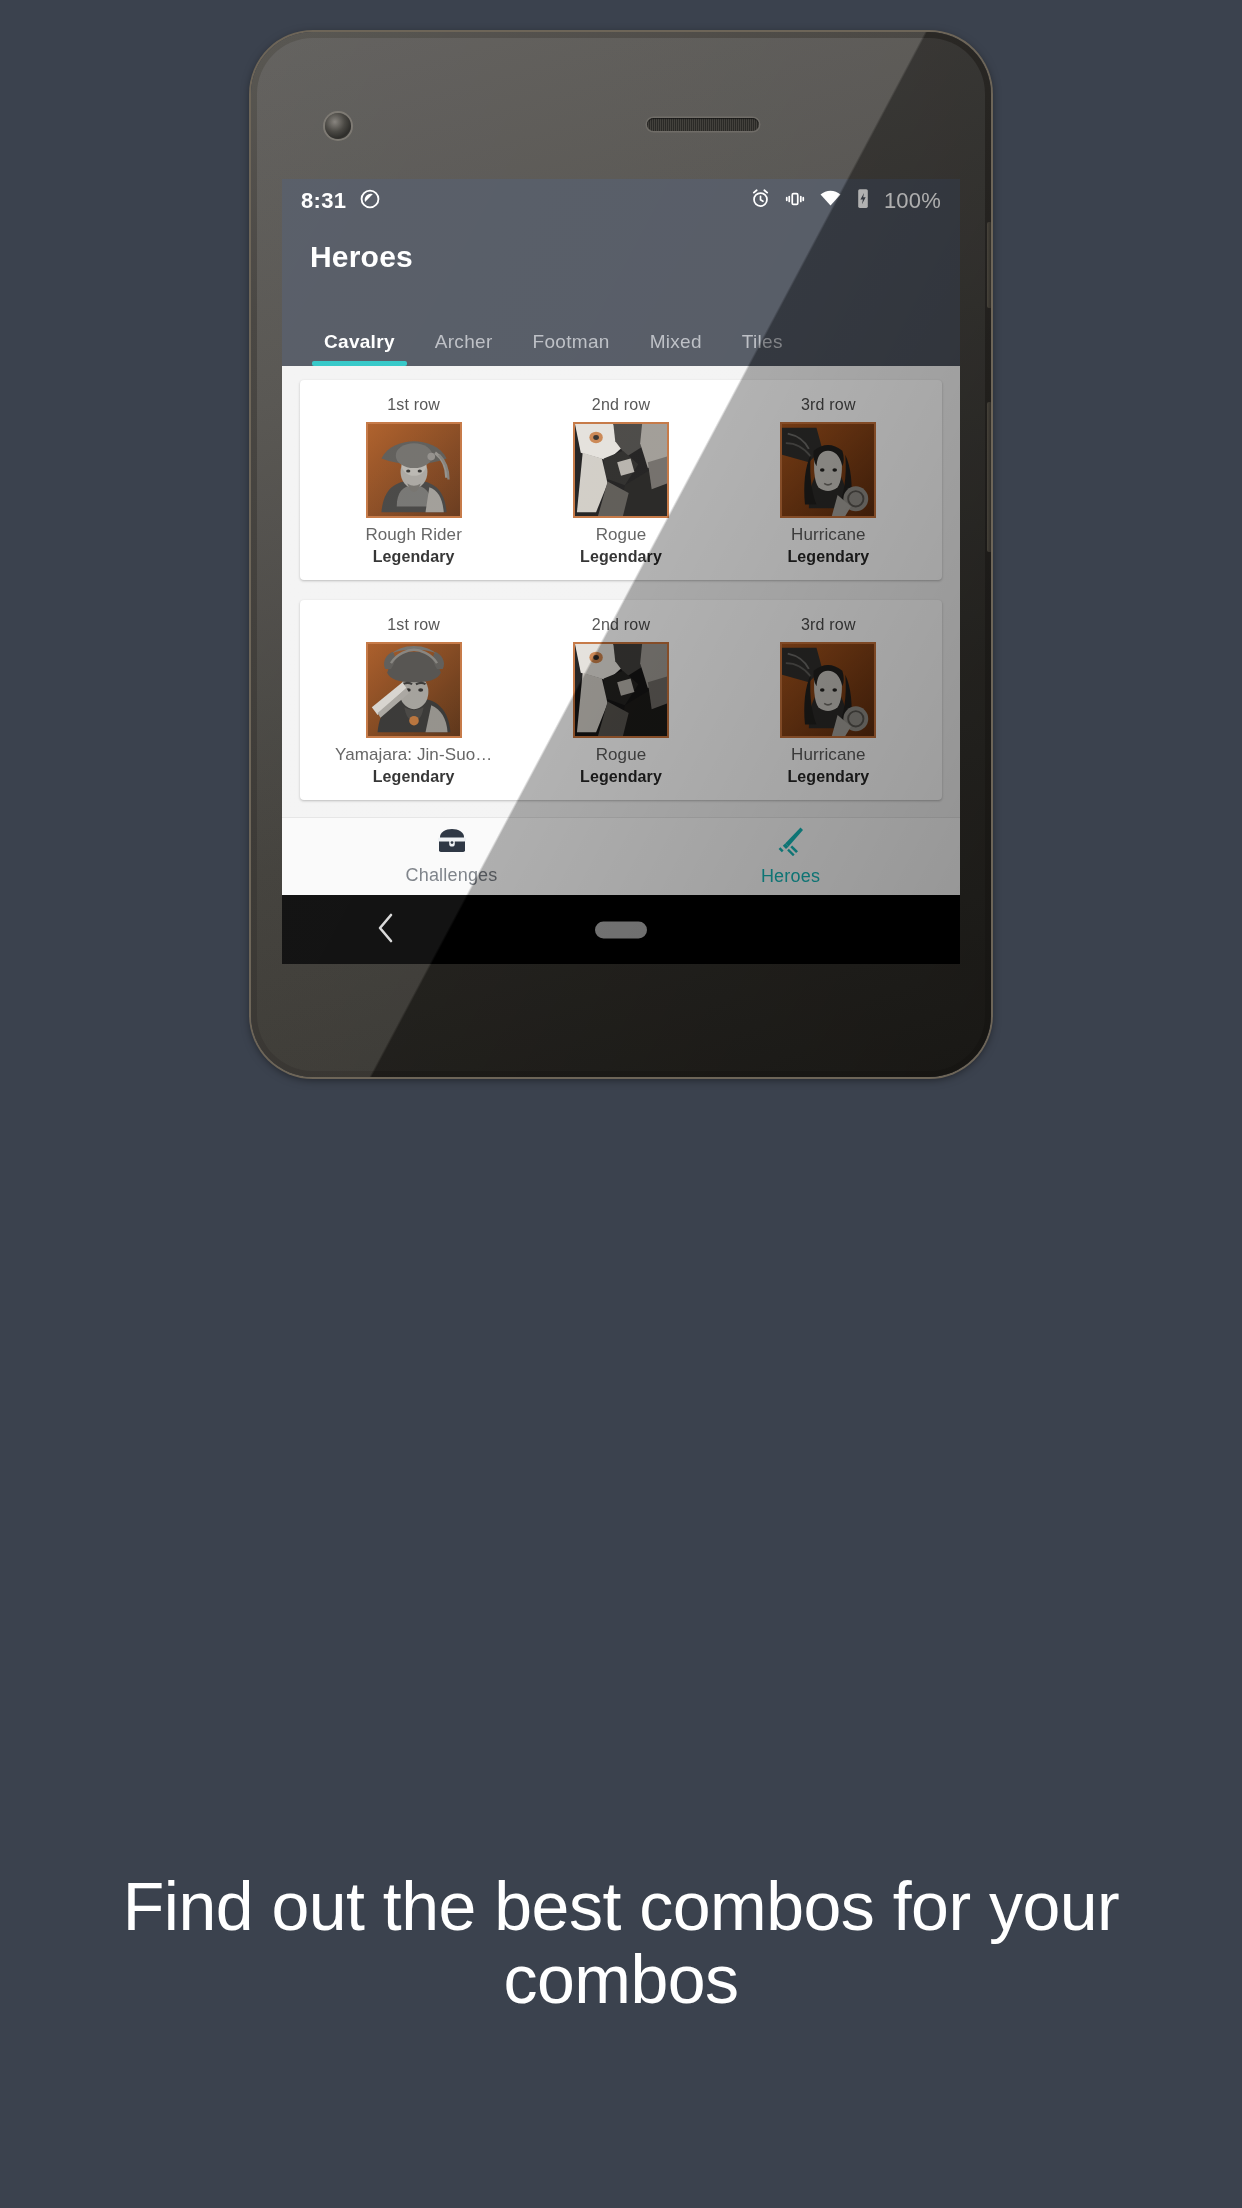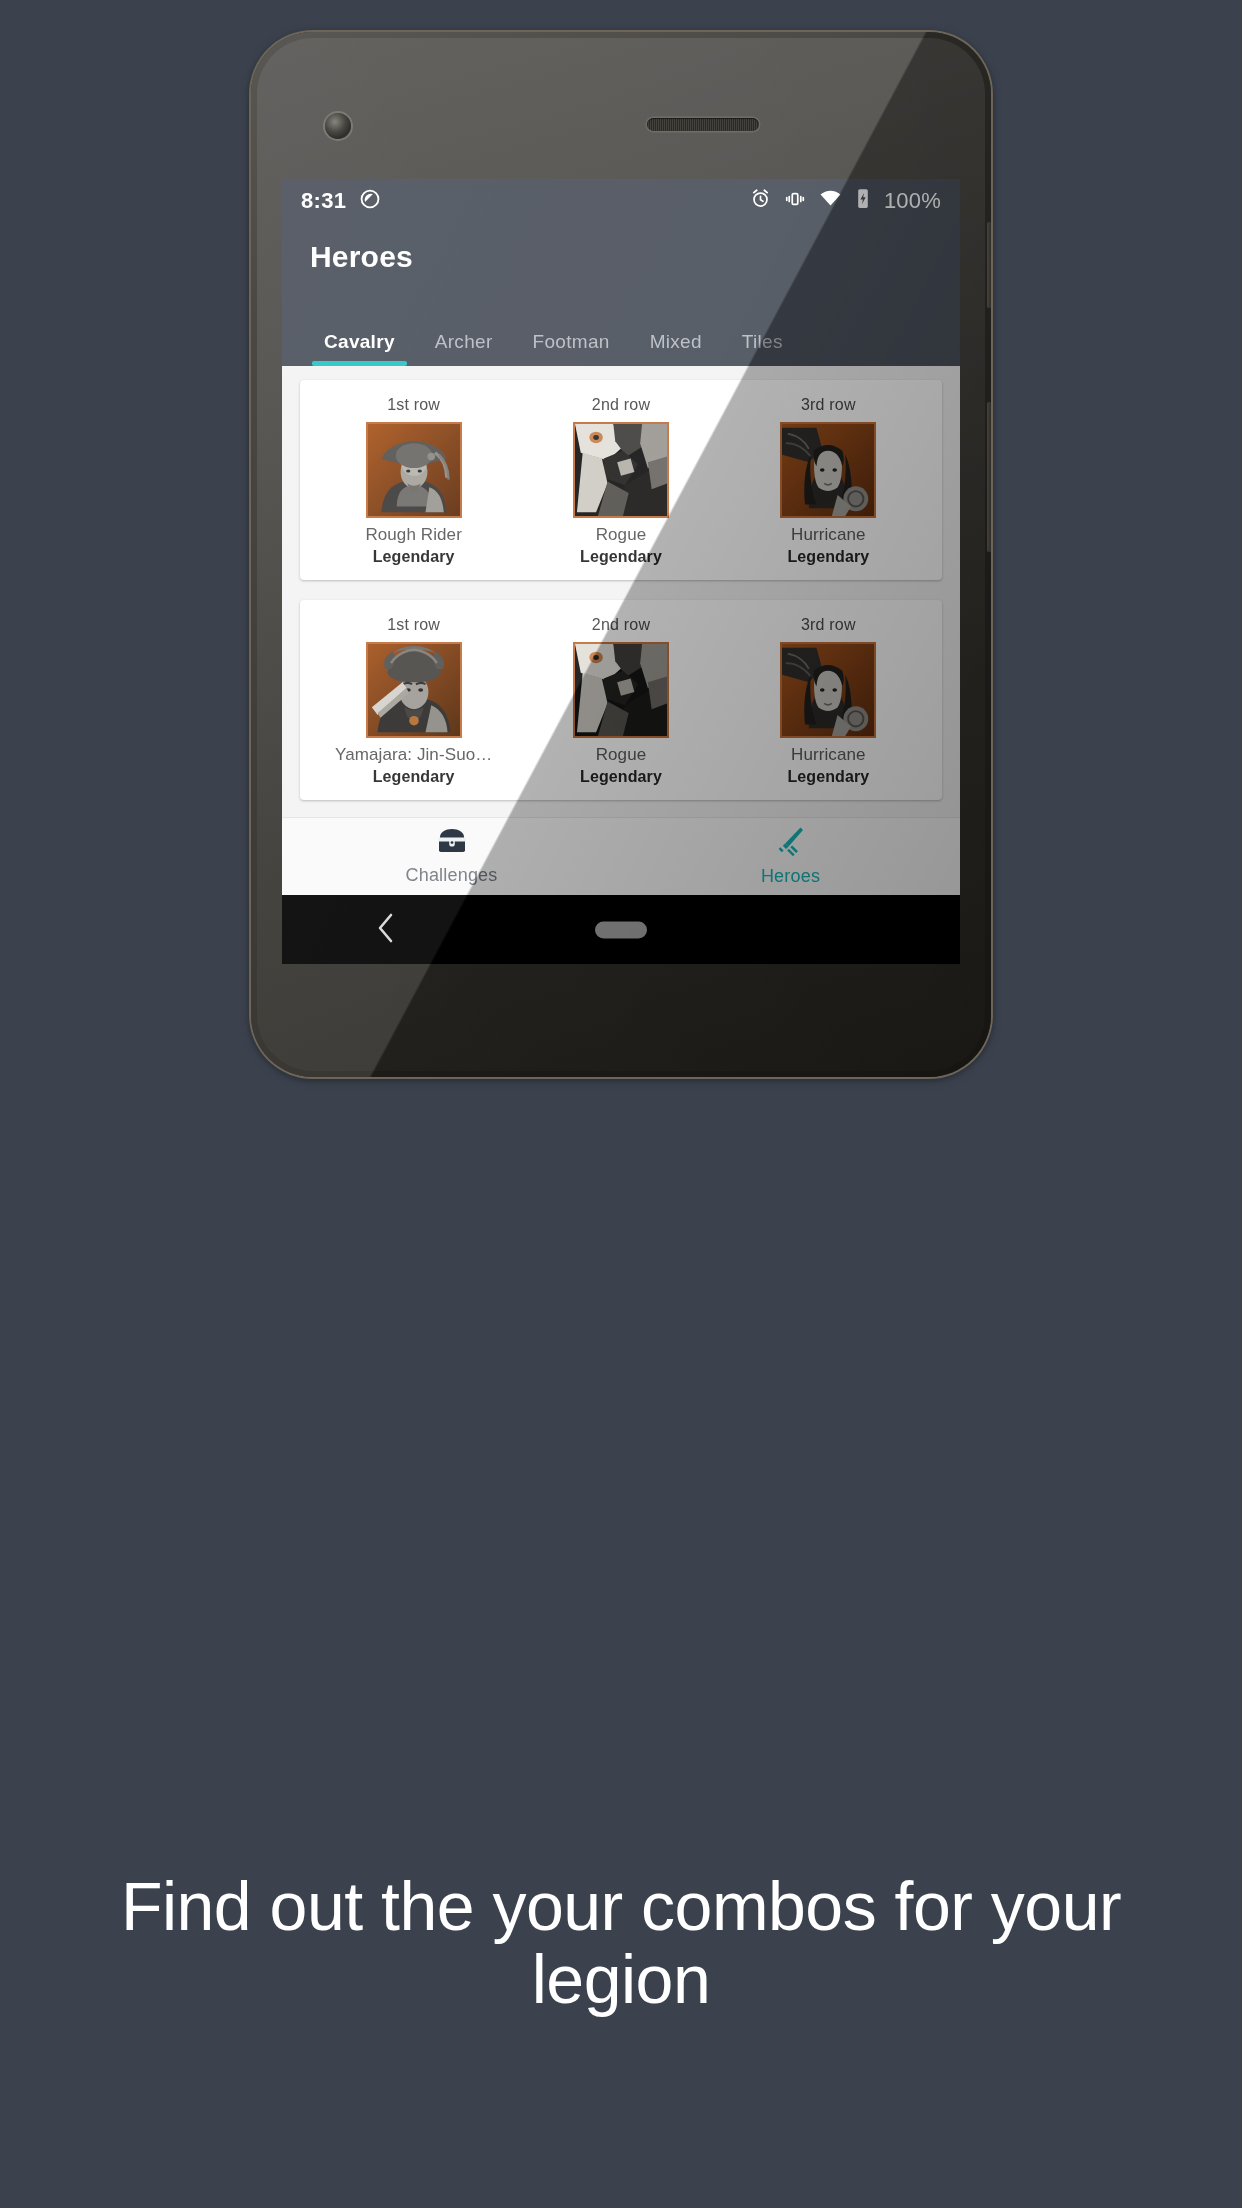--- a/index.html
+++ b/index.html
@@ -601,15 +601,15 @@
       <span id="nav-back">
         <svg width="22" height="32" viewBox="0 0 22 32">
             <path d="M16 3 5 16l11 13" fill="none" stroke="#d7d7d7" stroke-width="2.6" stroke-linecap="round" stroke-linejoin="round"></path>
           </svg>
       </span>
       <span id="nav-home"></span>
     </div>
 
   </div>
 
-  <div id="caption">Find out the your combos for your legion</div>
+  <div id="caption">Find out the best combos for your combos</div>
 
 </div>
 
 </body></html>

